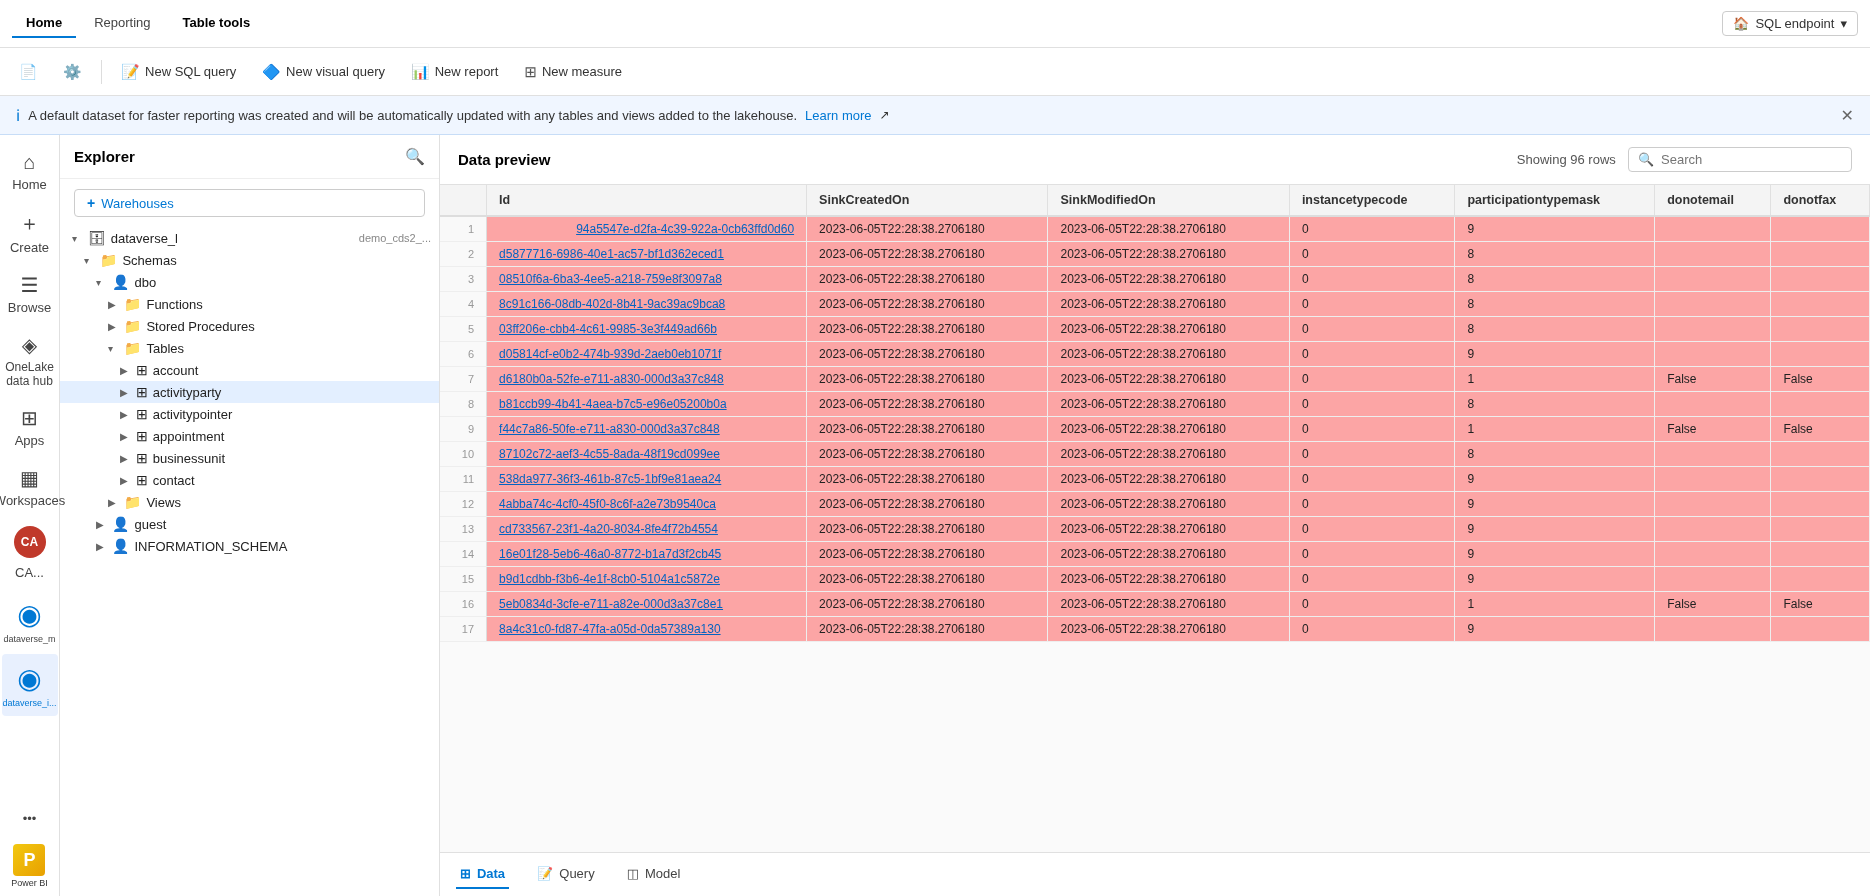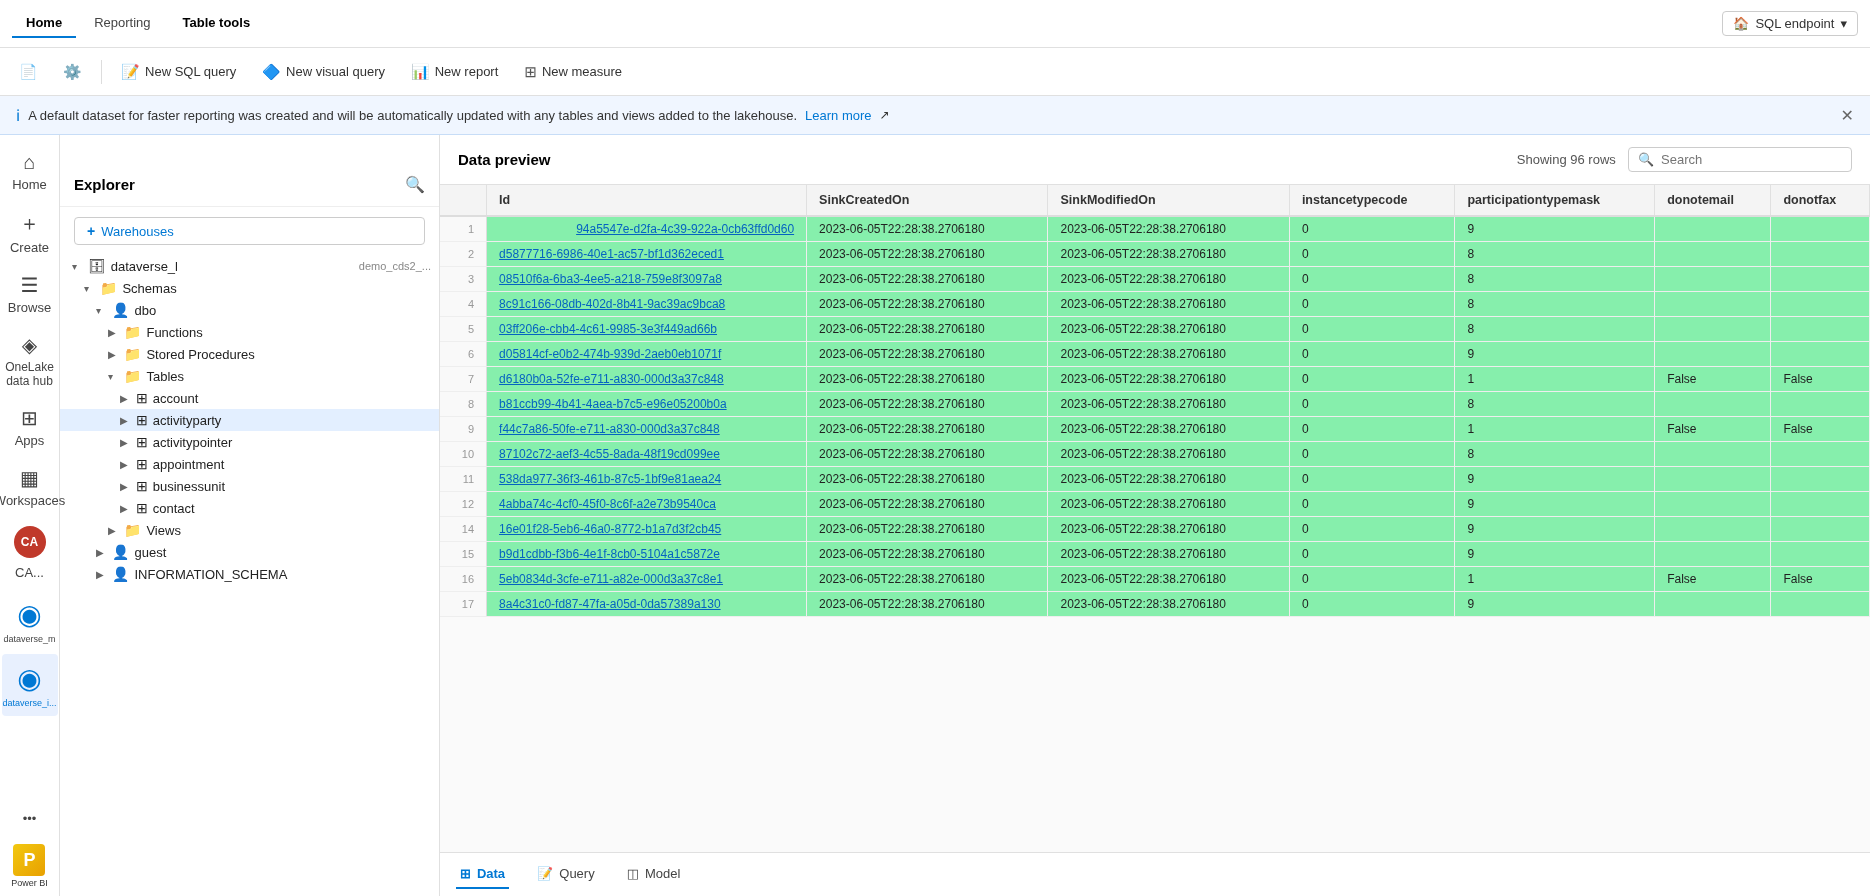--- a/index.html
+++ b/index.html
@@ -20,21 +20,21 @@
     
     .info-banner { display: flex; align-items: center; padding: 8px 16px; background: #f0f6ff; border-bottom: 1px solid #c7ddf7; font-size: 12.5px; color: #333; gap: 8px; }
     .info-banner .close-btn { margin-left: auto; cursor: pointer; color: #666; font-size: 16px; }
     .info-link { color: #0078d4; cursor: pointer; }
 
     
     .main { display: flex; flex: 1; overflow: hidden; }
 
     
     .sidebar { width: 380px; min-width: 380px; background: #fff; border-right: 1px solid #e0e0e0; display: flex; flex-direction: column; overflow: hidden; }
-    .sidebar-header { display: flex; align-items: center; justify-content: space-between; padding: 12px 14px; border-bottom: 1px solid #eee; margin-top: 28px; }
+    .sidebar-header { display: flex; align-items: center; justify-content: space-between; padding: 12px 14px; border-bottom: 1px solid #eee; }
     .sidebar-header-title { font-size: 15px; font-weight: 600; }
     .sidebar-header-icons { display: flex; gap: 8px; align-items: center; }
     .icon-btn { cursor: pointer; color: #555; font-size: 16px; }
 
     .warehouse-btn { display: flex; align-items: center; gap: 6px; margin: 10px 14px; border: 1px solid #ccc; border-radius: 4px; padding: 5px 12px; cursor: pointer; font-size: 13px; color: #0078d4; background: #fff; }
 
     .sidebar-tree { flex: 1; overflow-y: auto; padding-bottom: 8px; }
     .tree-item { display: flex; align-items: center; padding: 3px 8px 3px 0; cursor: pointer; color: #222; }
     .tree-item.selected { background: #e3efff; }
     .tree-indent-1 { padding-left: 12px; }
@@ -64,21 +64,21 @@
     .data-area { flex: 1; display: flex; flex-direction: column; overflow: hidden; background: #fafafa; }
     .data-header { display: flex; align-items: center; justify-content: space-between; padding: 12px 18px; background: #fff; border-bottom: 1px solid #e0e0e0; }
     .data-title { font-size: 15px; font-weight: 600; }
     .data-meta { display: flex; align-items: center; gap: 12px; }
     .rows-label { font-size: 13px; color: #555; }
     .search-box { display: flex; align-items: center; border: 1px solid #ccc; border-radius: 4px; padding: 4px 10px; gap: 6px; background: #fff; }
     .search-box input { border: none; outline: none; font-size: 13px; width: 180px; color: #333; }
 
     
     .table-wrapper { flex: 1; overflow: auto; position: relative; }
-    .data-table { border-collapse: collapse; width: 100%; background: #86efac; }
+    .data-table { border-collapse: collapse; width: 100%; background: #fca5a5; }
     .data-table th { background: #f4f4f4; border-bottom: 2px solid #ddd; border-right: 1px solid #e0e0e0; padding: 8px 12px; text-align: left; font-size: 12.5px; font-weight: 600; white-space: nowrap; position: sticky; top: 0; z-index: 2; color: #333; }
     .data-table td { border-bottom: 1px solid #eee; border-right: 1px solid #eee; padding: 5px 12px; font-size: 12px; white-space: nowrap; color: #222; }
     .data-table .row-num { color: #999; text-align: right; min-width: 32px; font-size: 11px; background: #f9f9f9; border-right: 1px solid #ddd; }
     .data-table th.row-num-h { background: #f4f4f4; min-width: 32px; }
 
     
     .status-bar { display: flex; align-items: center; justify-content: space-between; padding: 4px 16px; background: #fff; border-top: 1px solid #e0e0e0; font-size: 12px; color: #555; }
     .status-success { display: flex; align-items: center; gap: 6px; }
     .dot-success { width: 10px; height: 10px; border-radius: 50%; background: #107c10; }
   </style>
@@ -433,20 +433,30 @@
       <td class="row-num">12</td>
       <td style="color:#0563c1; text-decoration:underline; cursor:pointer;">4abba74c-4cf0-45f0-8c6f-a2e73b9540ca</td>
       <td>2023-06-05T22:28:38.2706180</td>
       <td>2023-06-05T22:28:38.2706180</td>
       <td>0</td>
       <td>9</td>
       <td></td>
       <td></td>
     </tr>
               <tr>
+      <td class="row-num">13</td>
+      <td style="color:#0563c1; text-decoration:underline; cursor:pointer;">cd733567-23f1-4a20-8034-8fe4f72b4554</td>
+      <td>2023-06-05T22:28:38.2706180</td>
+      <td>2023-06-05T22:28:38.2706180</td>
+      <td>0</td>
+      <td>9</td>
+      <td></td>
+      <td></td>
+    </tr>
+              <tr>
       <td class="row-num">14</td>
       <td style="color:#0563c1; text-decoration:underline; cursor:pointer;">16e01f28-5eb6-46a0-8772-b1a7d3f2cb45</td>
       <td>2023-06-05T22:28:38.2706180</td>
       <td>2023-06-05T22:28:38.2706180</td>
       <td>0</td>
       <td>9</td>
       <td></td>
       <td></td>
     </tr>
               <tr>

